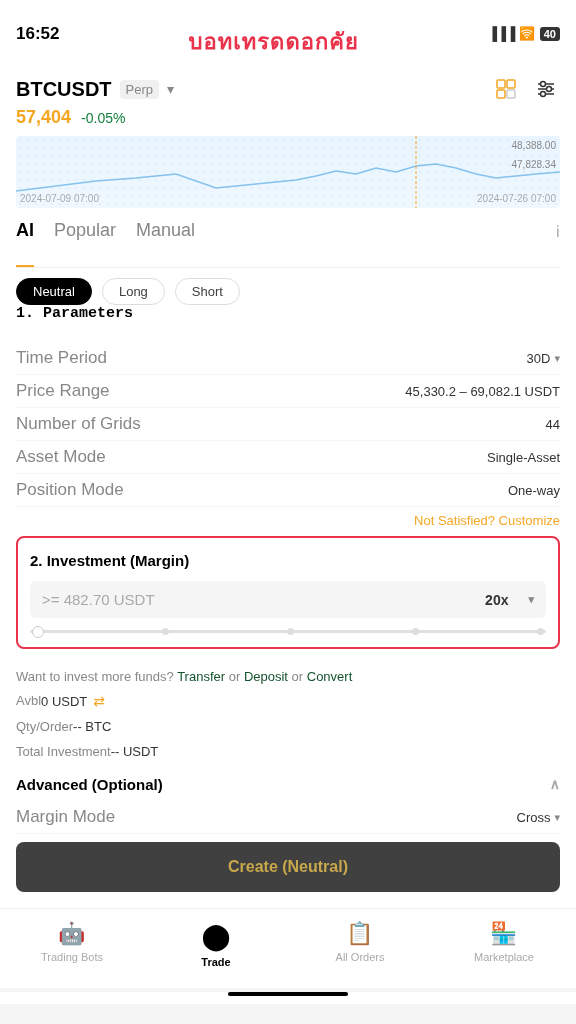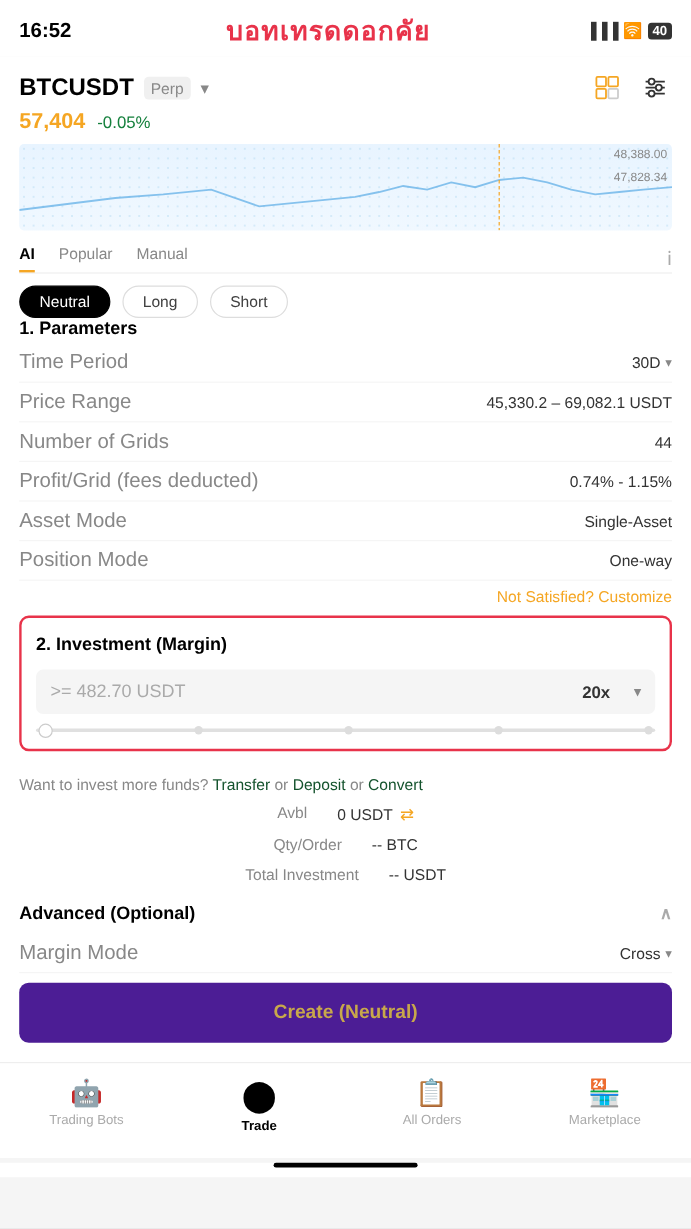--- a/index.html
+++ b/index.html
@@ -30,20 +30,21 @@
     .status-time {
       font-size: 17px;
       font-weight: 600;
       color: #000;
     }
     .status-brand {
       font-size: 22px;
       font-weight: 700;
       color: #e8334a;
       letter-spacing: 1px;
+      margin-top: 16px;
     }
     .status-icons {
       display: flex;
       align-items: center;
       gap: 4px;
       font-size: 13px;
       color: #333;
     }
     .battery-badge {
       background: #333;
@@ -150,22 +151,22 @@
     }
     
     .tab-row {
       display: flex;
       gap: 20px;
       border-bottom: 1px solid #eee;
       padding: 4px 0 0;
       margin-bottom: 10px;
     }
     .tab-item {
-      font-size: 13px;
-      padding-bottom: 6px;
+      font-size: 18px;
+      padding-bottom: 24px;
       cursor: pointer;
       color: #888;
       border-bottom: 2px solid transparent;
     }
     .tab-item.active {
       color: #000;
       font-weight: 600;
       border-bottom: 2px solid #f5a623;
     }
     .tab-info-icon {
@@ -190,21 +191,22 @@
     .chip.active {
       background: #000;
       color: #fff;
       border-color: #000;
     }
     
     .section-heading {
       font-size: 15px;
       font-weight: 700;
       color: #000;
-      margin-bottom: 4px;
+      margin-bottom: 20px;
+      font-family: Liberation Mono, monospace;
     }
     
     .param-row {
       display: flex;
       justify-content: space-between;
       align-items: center;
       padding: 6px 0;
       border-bottom: 1px solid #f5f5f5;
     }
     .param-label {
@@ -286,41 +288,40 @@
       color: #888;
       padding: 8px 0 4px;
     }
     .link-text {
       color: #14532d;
       cursor: pointer;
     }
     
     .stat-row {
       display: flex;
-      justify-content: center;
+      justify-content: flex-start;
       padding: 5px 0;
       font-size: 13px;
-      gap: 25px;
     }
     .stat-label { color: #888; }
     .stat-value { color: #333; font-weight: 500; }
     
     .advanced-header {
       display: flex;
       justify-content: space-between;
       padding: 12px 0 8px;
       font-size: 15px;
       font-weight: 700;
       color: #000;
     }
     .advanced-chevron { color: #aaa; font-size: 14px; }
     
     .create-btn {
       width: 100%;
-      background: #4c1d95;
+      background: #404040;
       color: #c8a84b;
       border: none;
       border-radius: 8px;
       padding: 16px;
       font-size: 16px;
       font-weight: 600;
       cursor: pointer;
       margin-top: 8px;
     }
     
@@ -434,20 +435,24 @@
           <pattern id="dots" x="0" y="0" width="8" height="8" patternUnits="userSpaceOnUse">
             <circle cx="4" cy="4" r="0.8" fill="#a8d4f0" opacity="0.5"></circle>
           </pattern>
         </defs>
         <rect width="544" height="72" fill="url(#dots)"></rect>
 
         <polyline points="0,55 40,50 80,45 120,42 160,38 200,52 240,48 280,44 300,40 320,35 340,38 360,32 380,36 400,30 420,28 440,32 460,38 480,42 500,40 520,38 544,36" fill="none" stroke="#6ab4e8" stroke-width="1.5" opacity="0.8"></polyline>
 
         <line x1="400" y1="0" x2="400" y2="72" stroke="#f5a623" stroke-width="1" stroke-dasharray="3,2"></line>
       </svg>
+      <div class="chart-labels">
+        <span>2024-07-09 07:00</span>
+        <span>2024-07-26 07:00</span>
+      </div>
       <div class="chart-price-labels">
         <div style="font-size:10px;color:#888;">48,388.00</div>
         <div style="font-size:10px;color:#888;margin-top:8px;">47,828.34</div>
       </div>
     </div>
 
     
     <div class="tab-row">
       <div class="tab-item active">AI</div>
       <div class="tab-item">Popular</div>
@@ -476,24 +481,20 @@
     <div class="param-row">
       <span class="param-label">Price Range</span>
       <span class="param-value">45,330.2 – 69,082.1 USDT</span>
     </div>
 
     <div class="param-row">
       <span class="param-label">Number of Grids</span>
       <span class="param-value">44</span>
     </div>
 
-    <div class="param-row">
-      <span class="param-label">Profit/Grid (fees deducted)</span>
-      <span class="param-value">0.74% - 1.15%</span>
-    </div>
 
     <div class="param-row">
       <span class="param-label">Asset Mode</span>
       <span class="param-value">Single-Asset</span>
     </div>
 
     <div class="param-row">
       <span class="param-label">Position Mode</span>
       <span class="param-value">One-way</span>
     </div>

